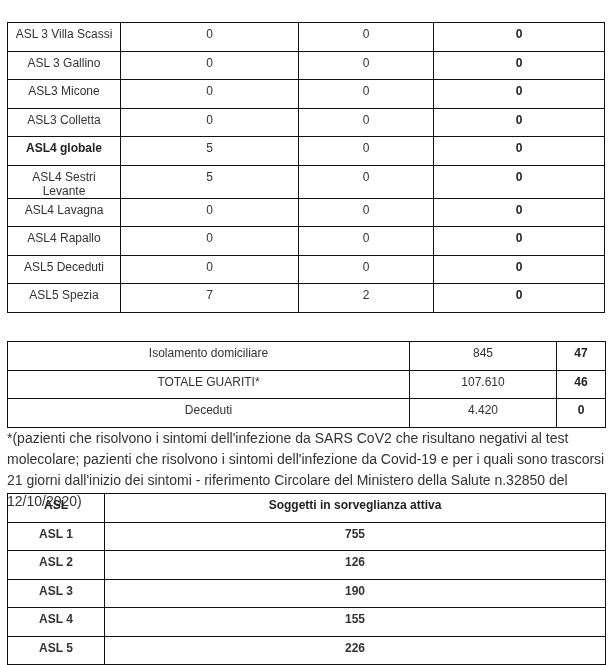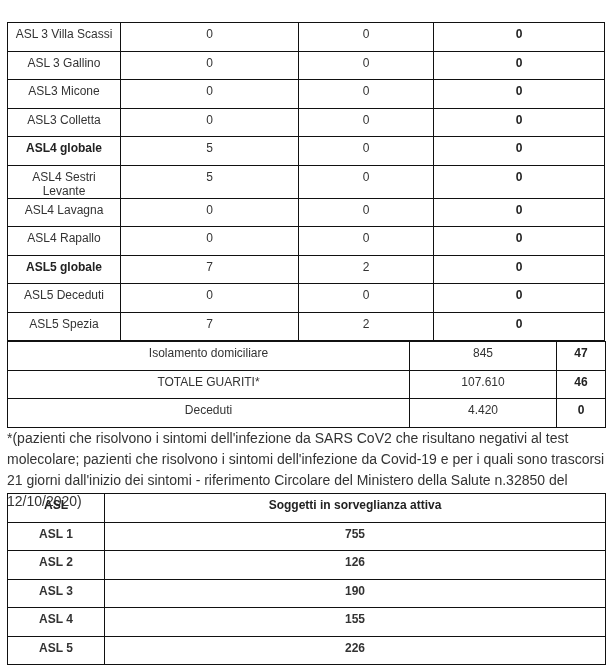--- a/index.html
+++ b/index.html
@@ -72,26 +72,20 @@
         <td>0</td>
         <td class="b">0</td>
       </tr>
       <tr>
         <td>ASL4 Rapallo</td>
         <td>0</td>
         <td>0</td>
         <td class="b">0</td>
       </tr>
       <tr>
-        <td class="b">ASL5 globale</td>
-        <td>7</td>
-        <td>2</td>
-        <td class="b">0</td>
-      </tr>
-      <tr>
         <td>ASL5 Deceduti</td>
         <td>0</td>
         <td>0</td>
         <td class="b">0</td>
       </tr>
       <tr>
         <td>ASL5 Spezia</td>
         <td>7</td>
         <td>2</td>
         <td class="b">0</td>

